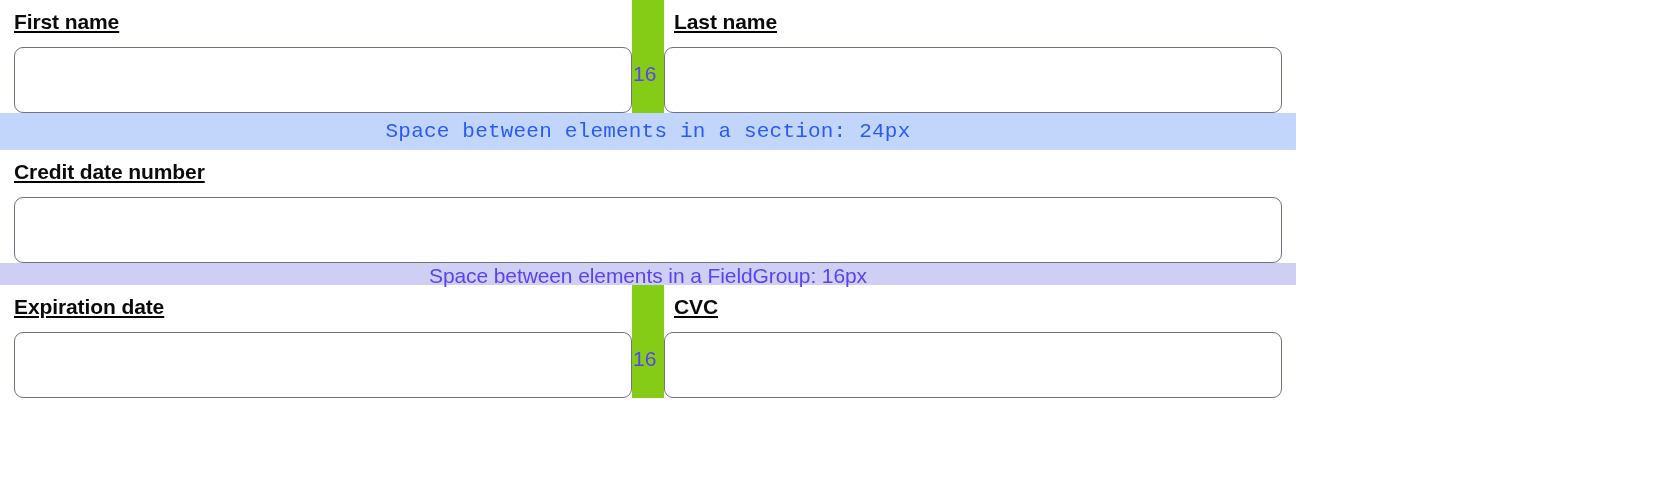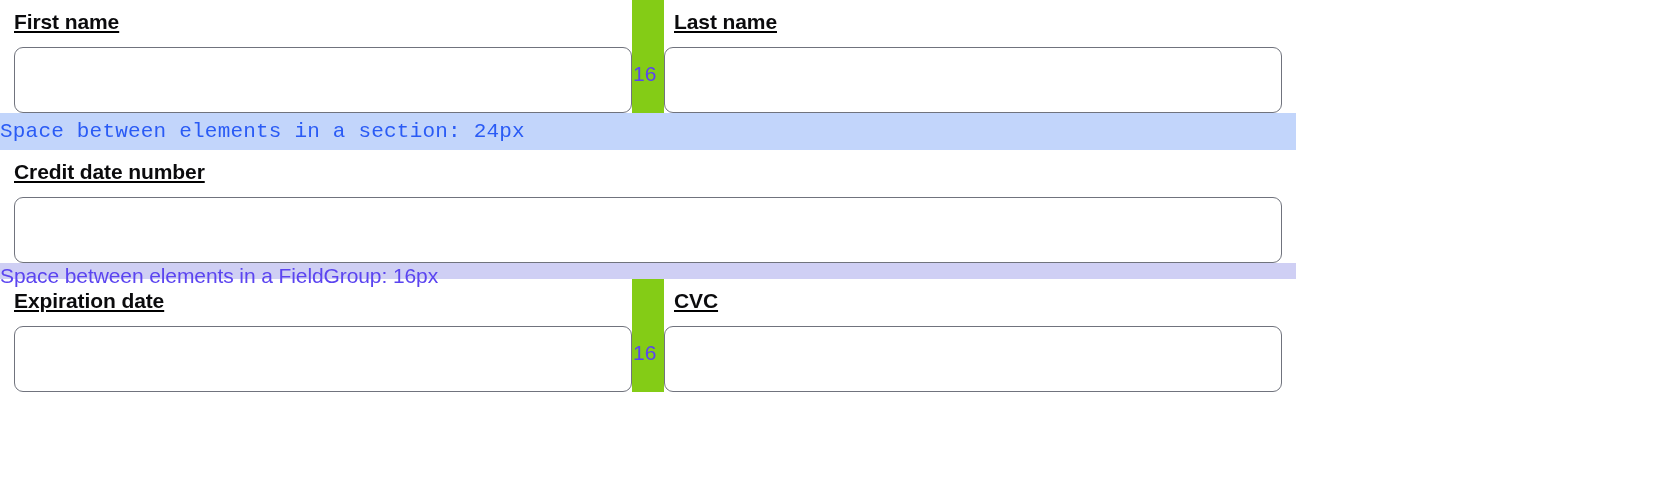--- a/index.html
+++ b/index.html
@@ -90,37 +90,37 @@
     font-size: 21px;
     line-height: 24px;
     color: #5b44f0;
     font-family: "Liberation Sans", sans-serif;
   }
 
   
   .space-band {
     width: 1296px;
     box-sizing: border-box;
-    text-align: left;
+    text-align: center;
     white-space: nowrap;
   }
 
   .space-band.section {
     background: #c2d5fb;
     height: 37px;
     line-height: 37px;
     font-family: "Liberation Mono", monospace;
     font-size: 21px;
     color: #2a5bf5;
     letter-spacing: 0.2px;
   }
 
   .space-band.fieldgroup {
     background: #cfcff4;
-    height: 16px;
+    height: 22px;
     line-height: 26px;
     font-family: "Liberation Sans", sans-serif;
     font-size: 21px;
     color: #5b44f0;
     letter-spacing: -0.1px;
   }
 </style>
 </head>
 <body>
 

